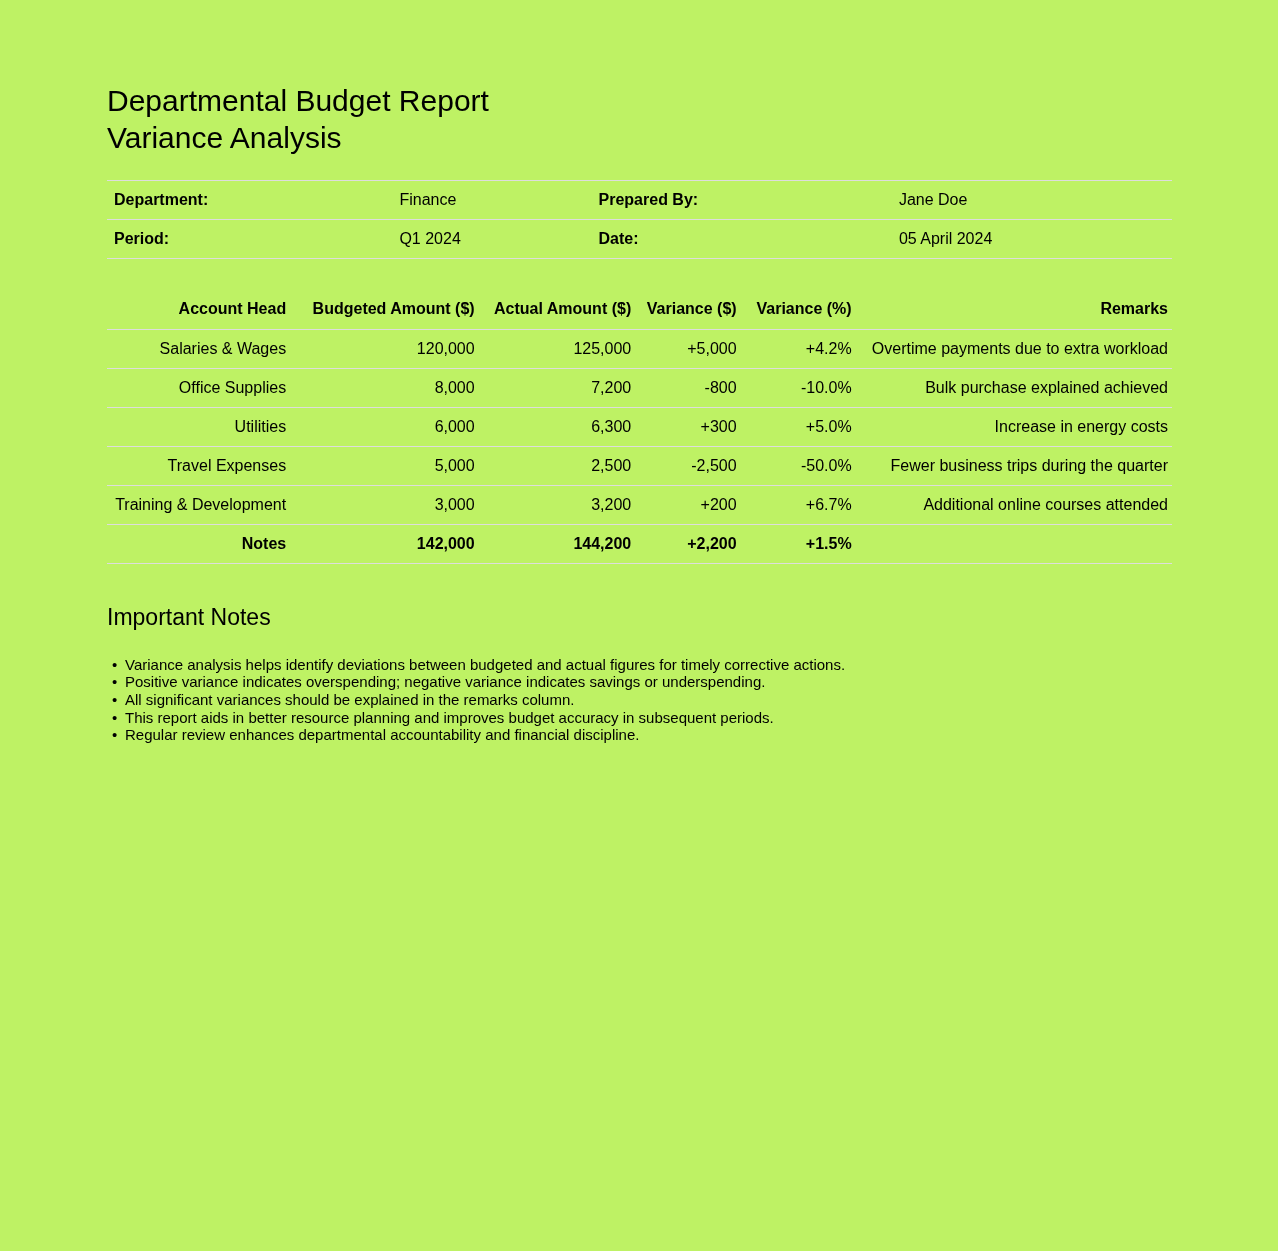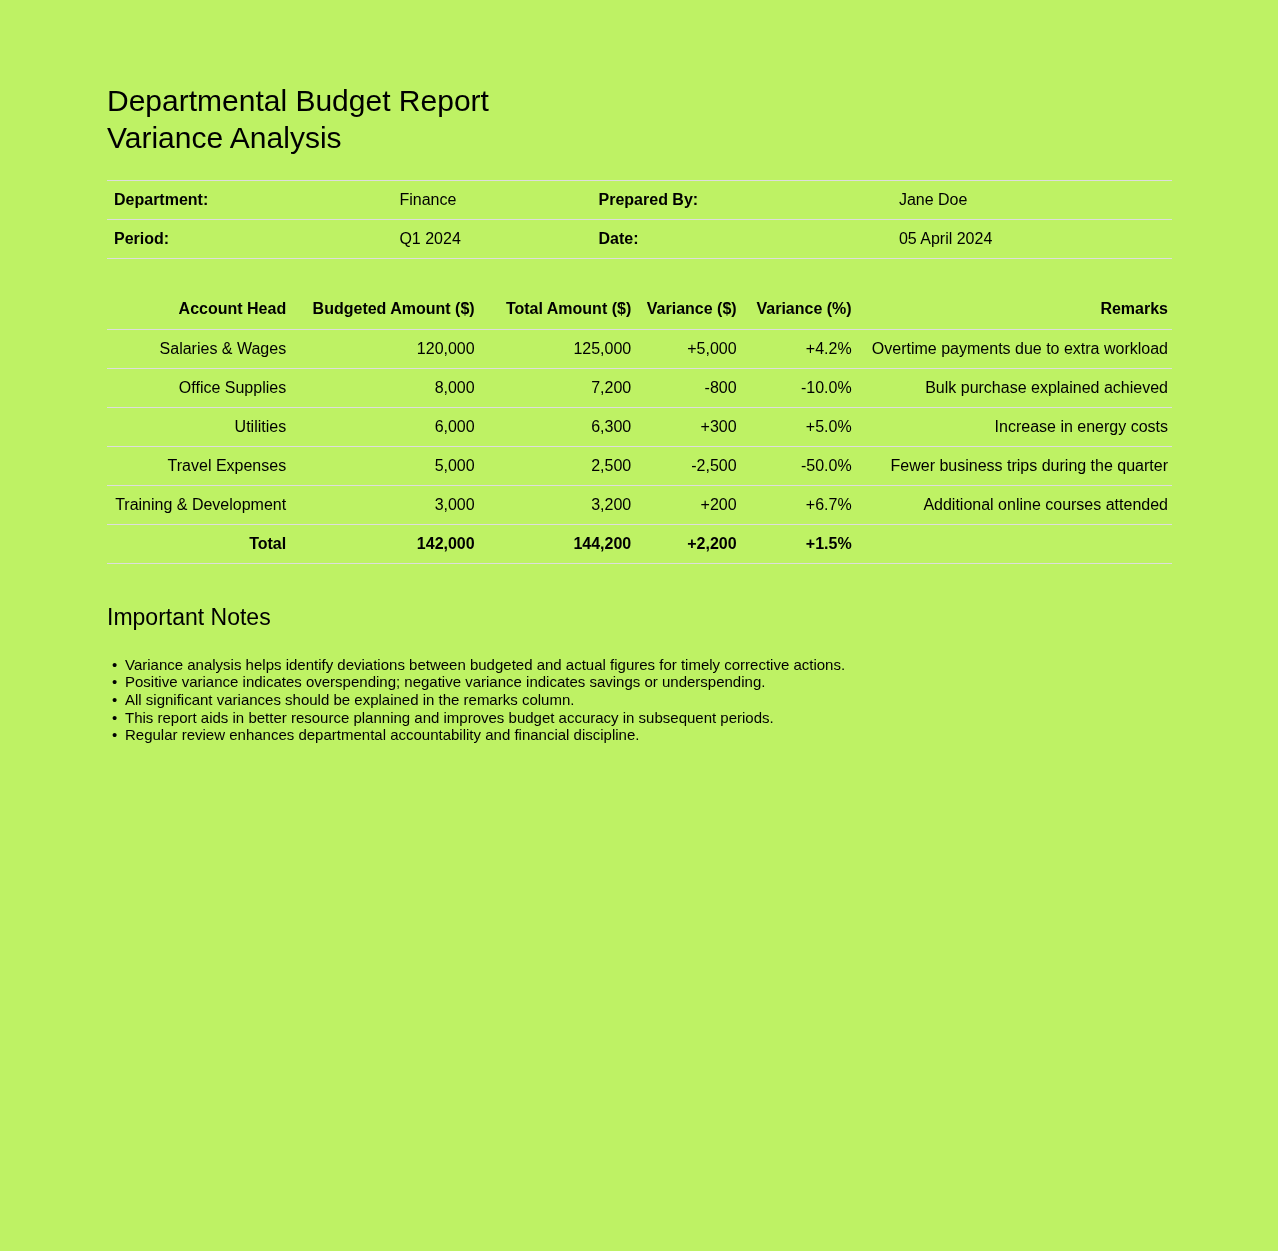--- a/index.html
+++ b/index.html
@@ -115,21 +115,21 @@
       <col style="width:17.7%">
       <col style="width:14.7%">
       <col style="width:9.9%">
       <col style="width:10.8%">
       <col style="width:29.7%">
     </colgroup>
     <thead>
       <tr>
         <th>Account Head</th>
         <th>Budgeted Amount ($)</th>
-        <th>Total Amount ($)</th>
+        <th>Actual Amount ($)</th>
         <th>Variance ($)</th>
         <th>Variance (%)</th>
         <th>Remarks</th>
       </tr>
     </thead>
     <tbody>
       <tr>
         <td>Salaries &amp; Wages</td>
         <td>120,000</td>
         <td>125,000</td>
@@ -163,21 +163,21 @@
       </tr>
       <tr>
         <td>Training &amp; Development</td>
         <td>3,000</td>
         <td>3,200</td>
         <td>+200</td>
         <td>+6.7%</td>
         <td>Additional online courses attended</td>
       </tr>
       <tr class="total-row">
-        <td>Total</td>
+        <td>Notes</td>
         <td>142,000</td>
         <td>144,200</td>
         <td>+2,200</td>
         <td>+1.5%</td>
         <td></td>
       </tr>
     </tbody>
   </table>
 
   <h2 class="notes-heading">Important Notes</h2>

